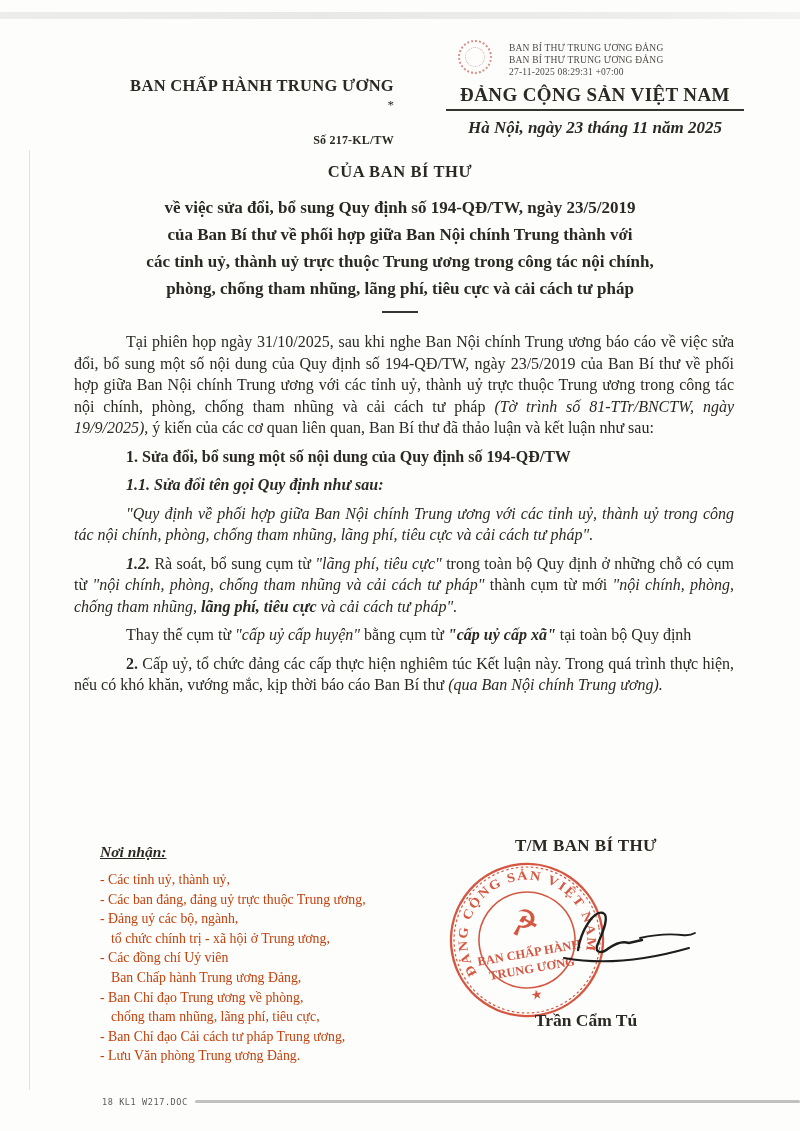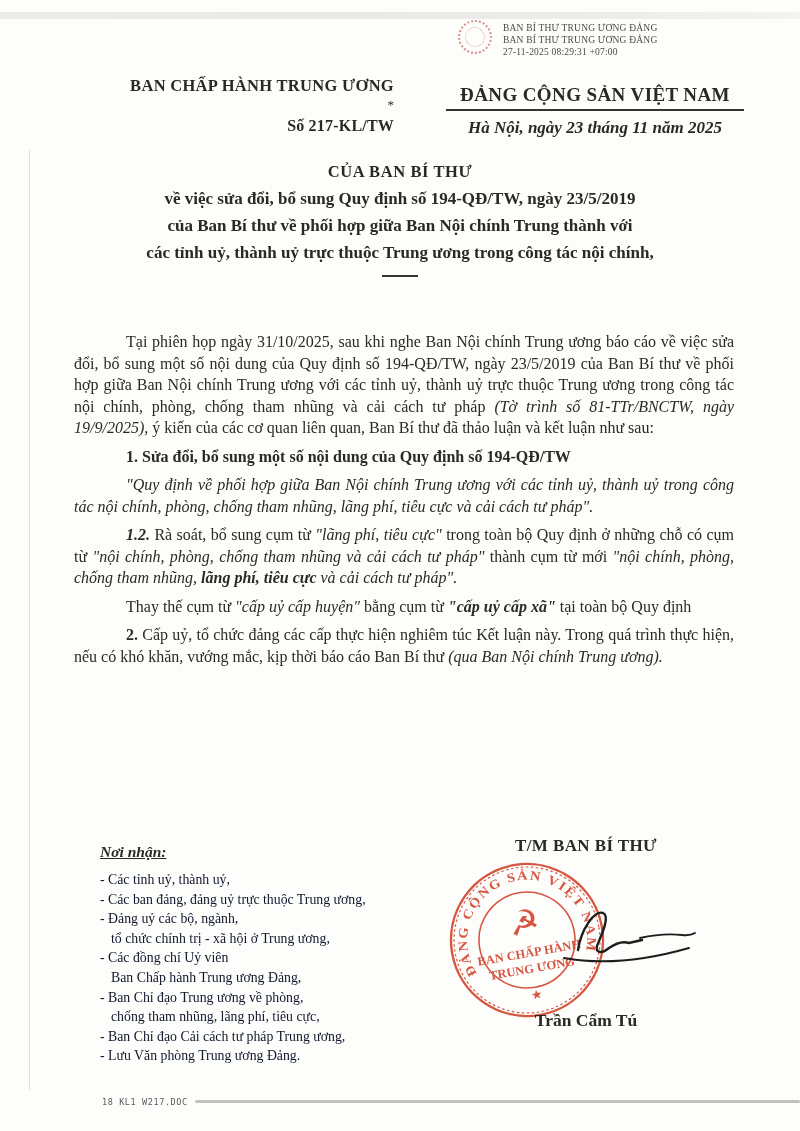--- a/index.html
+++ b/index.html
@@ -13,54 +13,54 @@
   .scan-band-top{position:absolute;top:12px;left:0;width:800px;height:7px;
     background:linear-gradient(90deg,#d8d8d6,#cfcfcd 40%,#dadad8 80%,#e6e6e4);opacity:.45;}
   .scan-line-bottom{position:absolute;top:1100px;left:195px;width:605px;height:3px;
     background:#8f8f8d;opacity:.55;border-radius:2px;}
   .scan-edge-left{position:absolute;top:150px;left:29px;width:1px;height:940px;background:#c4c4c2;opacity:.5;}
 
   
   .org-block{position:absolute;top:76px;left:84px;width:310px;text-align:right;}
   .org-name{font-weight:bold;font-size:16.5px;letter-spacing:.3px;}
   .org-star{font-size:13px;margin-top:1px;}
-  .doc-number{font-size:16px;font-weight:bold;margin-top:4px;letter-spacing:.2px;}
+  .doc-number{font-size:12px;font-weight:bold;margin-top:20px;letter-spacing:.2px;}
 
-  .stamp-block{position:absolute;top:20px;left:458px;display:flex;gap:11px;align-items:flex-start;}
+  .stamp-block{position:absolute;top:40px;left:458px;display:flex;gap:17px;align-items:flex-start;}
   .stamp-icon{width:30px;height:30px;border-radius:50%;border:2px dotted #d47f78;position:relative;opacity:.85;}
   .stamp-icon::before{content:"";position:absolute;inset:5px;border-radius:50%;border:1.5px dotted #dc928b;}
   .stamp-lines{font-size:9.5px;line-height:12px;color:#4c4a45;letter-spacing:.2px;padding-top:2px;}
 
   .party-block{position:absolute;top:84px;left:428px;width:334px;text-align:center;}
   .party-name{font-weight:bold;font-size:19px;letter-spacing:.4px;}
   .party-underline{width:298px;border-top:2px solid #36342f;margin:3px auto 7px;}
   .date-line{font-size:17px;font-style:italic;font-weight:bold;}
 
   
   .title-block{position:absolute;top:160px;left:60px;width:680px;text-align:center;}
   .doc-type{font-size:21px;font-weight:bold;letter-spacing:1px;}
   .doc-authority{font-size:16.5px;font-weight:bold;letter-spacing:.6px;margin-top:2px;}
-  .subject{font-size:17px;font-weight:bold;line-height:27px;margin-top:3px;}
+  .subject{font-size:17px;font-weight:bold;line-height:27px;margin-top:12px;}
   .title-divider{width:36px;border-top:2.5px solid #36342f;margin:9px auto 0;}
 
   
   .body-block{position:absolute;top:331px;left:74px;width:660px;
     font-size:16px;line-height:21.5px;text-align:justify;}
   .body-block p{margin:0 0 7px;text-indent:52px;}
   .it{font-style:italic;}
   .bd{font-weight:bold;}
   .bi{font-weight:bold;font-style:italic;}
   .h1-line{font-weight:bold;}
   .h11-line{font-weight:bold;font-style:italic;}
   .quote-p{font-style:italic;}
 
   
   .recipients{position:absolute;top:843px;left:100px;width:340px;}
   .recipients-label{font-size:15.5px;font-weight:bold;font-style:italic;text-decoration:underline;}
-  .recipients-list{margin-top:9px;font-size:13.8px;line-height:19.6px;color:#0f172a;}
+  .recipients-list{margin-top:9px;font-size:13.8px;line-height:19.6px;color:#c2410c;}
   .recipients-list .cont{padding-left:11px;}
 
   
   .tm-line{position:absolute;top:836px;left:496px;width:180px;text-align:center;
     font-size:17px;font-weight:bold;letter-spacing:.4px;}
   .signer-name{position:absolute;top:1010px;left:496px;width:180px;text-align:center;
     font-size:17.5px;font-weight:bold;}
   .seal-wrap{position:absolute;top:860px;left:447px;width:160px;height:160px;
     transform:rotate(-10deg);opacity:.92;}
   .sig-wrap{position:absolute;top:898px;left:552px;width:160px;height:70px;}
@@ -97,29 +97,31 @@
     <div class="party-underline"></div>
     <div class="date-line">Hà Nội, ngày 23 tháng 11 năm 2025</div>
   </div>
 
   <div class="title-block">
     <div class="doc-authority">CỦA BAN BÍ THƯ</div>
     <div class="subject">
       <div>về việc sửa đổi, bổ sung Quy định số 194-QĐ/TW, ngày 23/5/2019</div>
       <div>của Ban Bí thư về phối hợp giữa Ban Nội chính Trung thành với</div>
       <div>các tỉnh uỷ, thành uỷ trực thuộc Trung ương trong công tác nội chính,</div>
+      <div>phòng, chống tham nhũng, lãng phí, tiêu cực và cải cách tư pháp</div>
     </div>
     <div class="title-divider"></div>
   </div>
 
   <div class="body-block">
     <p><span>Tại phiên họp ngày 31/10/2025, sau khi nghe Ban Nội chính Trung ương báo cáo về việc sửa đổi, bổ sung một số nội dung của Quy định số 194-QĐ/TW, ngày 23/5/2019 của Ban Bí thư về phối hợp giữa Ban Nội chính Trung ương với các tỉnh uỷ, thành uỷ trực thuộc Trung ương trong công tác nội chính, phòng, chống tham nhũng và cải cách tư pháp </span><span class="it">(Tờ trình số 81-TTr/BNCTW, ngày 19/9/2025),</span><span> ý kiến của các cơ quan liên quan, Ban Bí thư đã thảo luận và kết luận như sau:</span></p>
 
     <p class="h1-line">1. Sửa đổi, bổ sung một số nội dung của Quy định số 194-QĐ/TW</p>
 
+    <p class="h11-line">1.1. Sửa đổi tên gọi Quy định như sau:</p>
 
     <p class="quote-p">"Quy định về phối hợp giữa Ban Nội chính Trung ương với các tỉnh uỷ, thành uỷ trong công tác nội chính, phòng, chống tham nhũng, lãng phí, tiêu cực và cải cách tư pháp".</p>
 
     <p><span class="bi">1.2.</span><span> Rà soát, bổ sung cụm từ </span><span class="it">"lãng phí, tiêu cực"</span><span> trong toàn bộ Quy định ở những chỗ có cụm từ </span><span class="it">"nội chính, phòng, chống tham nhũng và cải cách tư pháp"</span><span> thành cụm từ mới </span><span class="it">"nội chính, phòng, chống tham nhũng, </span><span class="bi">lãng phí, tiêu cực</span><span class="it"> và cải cách tư pháp".</span></p>
 
     <p><span>Thay thế cụm từ </span><span class="it">"cấp uỷ cấp huyện"</span><span> bằng cụm từ </span><span class="bi">"cấp uỷ cấp xã"</span><span> tại toàn bộ Quy định</span></p>
 
     <p><span class="bd">2.</span><span> Cấp uỷ, tổ chức đảng các cấp thực hiện nghiêm túc Kết luận này. Trong quá trình thực hiện, nếu có khó khăn, vướng mắc, kịp thời báo cáo Ban Bí thư </span><span class="it">(qua Ban Nội chính Trung ương).</span></p>
   </div>
 

